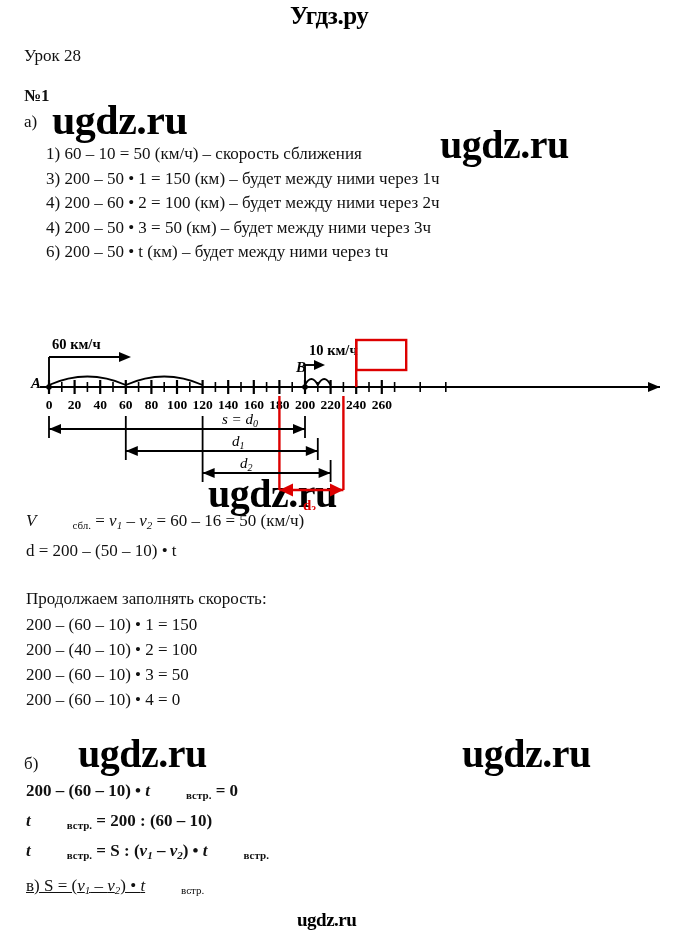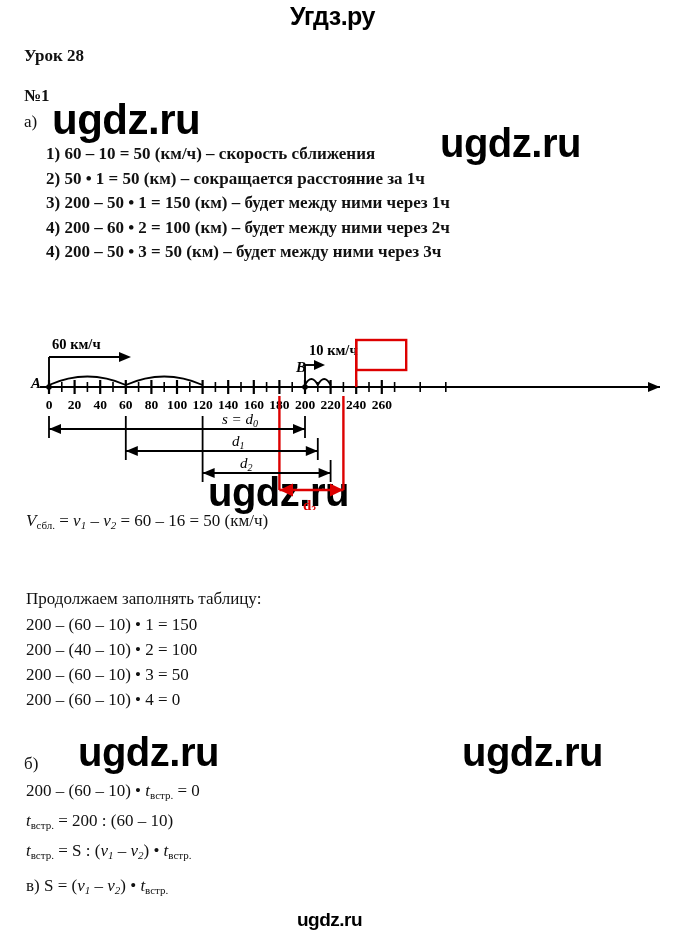--- a/index.html
+++ b/index.html
@@ -9,73 +9,74 @@
     font-family:"Liberation Serif", serif;
     color:#111;
     position:relative;
     overflow:hidden;
   }
   .page{position:relative;width:680px;height:946px;}
 
   
   .wm{
     position:absolute;
-    font-family:Liberation Sans, sans-serif;
+    font-family:Liberation Serif, serif;
     font-weight:bold;
     color:#000;
     letter-spacing:-0.5px;
     white-space:nowrap;
     pointer-events:none;
   }
   .wm-top{left:290px;top:2px;font-size:25px;}
   .wm-a{left:52px;top:96px;font-size:42px;}
   .wm-b{left:440px;top:121px;font-size:40px;}
   .wm-c{left:208px;top:470px;font-size:40px;}
   .wm-d{left:78px;top:730px;font-size:40px;}
   .wm-e{left:462px;top:730px;font-size:40px;}
   .wm-f{left:297px;top:909px;font-size:19px;}
 
   
   .lesson{
     position:absolute;left:24px;top:46px;
-    font-size:17px;font-weight:bold;
+    font-size:17px;font-weight:normal;
     font-family:"Liberation Serif", serif;
   }
   .task-no{
     position:absolute;left:24px;top:86px;
     font-size:17px;font-weight:bold;
   }
   .part-a{position:absolute;left:24px;top:112px;font-size:17px;}
   .part-b{position:absolute;left:24px;top:754px;font-size:17px;}
 
   .steps{
     position:absolute;left:46px;top:142px;
     font-size:17px;line-height:24.5px;
   }
-  .steps div{white-space:nowrap;font-weight:bold;}
+  .steps div{white-space:nowrap;}
 
   .vformula{
     position:absolute;left:26px;top:508px;
     font-size:17px;line-height:26px;
   }
   .tablelist{
     position:absolute;left:26px;top:586px;
     font-size:17px;line-height:25px;
   }
   .tablelist .head{margin-bottom:1px;}
   .bblock{
     position:absolute;left:26px;top:778px;
-    font-size:17px;line-height:26px;
+    font-size:17px;line-height:26px;font-weight:bold;
   }
   .cblock{
     position:absolute;left:26px;top:876px;
     font-size:17px;
+    text-decoration:underline;
   }
   .it{font-style:italic;}
-  .sub{font-size:11px;vertical-align:-3px;font-style:normal;}
+  .sub{font-size:11px;vertical-align:-3px;font-style:normal;margin-left:36px;}
   .subi{font-size:11px;vertical-align:-3px;font-style:italic;}
 
   
   .diagram{
     position:absolute;left:0px;top:330px;
     width:680px;height:180px;
   }
   .diagram svg{display:block;}
 </style>
 </head>
@@ -90,24 +91,24 @@
   <div class="wm wm-d">ugdz.ru</div>
   <div class="wm wm-e">ugdz.ru</div>
   <div class="wm wm-f">ugdz.ru</div>
 
   <div class="lesson">Урок 28</div>
   <div class="task-no">№1</div>
   <div class="part-a">а)</div>
 
   <div class="steps">
     <div>1) 60 – 10 = 50 (км/ч) – скорость сближения</div>
-    <div>2) 50 • 1 = 50 (км) – сокращается расстояние за 1ч</div>
     <div>3) 200 – 50 • 1 = 150 (км) – будет между ними через 1ч</div>
     <div>4) 200 – 60 • 2 = 100 (км) – будет между ними через 2ч</div>
     <div>4) 200 – 50 • 3 = 50 (км) – будет между ними через 3ч</div>
+    <div>6) 200 – 50 • t (км) – будет между ними через tч</div>
   </div>
 
   <div class="diagram">
     <svg width="680" height="180" viewBox="0 0 680 180" xmlns="http://www.w3.org/2000/svg">
 
       <g>
         <line x1="40" y1="57" x2="660" y2="57" stroke="#000" stroke-width="2"></line>
         <polygon points="660,57 648,52 648,62" fill="#000"></polygon>
       </g>
 
@@ -239,24 +240,25 @@
       <polygon points="279.4,160 293,153.5 293,166.5" fill="#dd0000"></polygon>
       <polygon points="343.4,160 330,153.5 330,166.5" fill="#dd0000"></polygon>
       <text x="303" y="180" font-family="Liberation Serif, serif" font-size="15" font-weight="bold" fill="#dd0000">d<tspan font-size="10" dy="3">3</tspan></text>
     </svg>
   </div>
 
   <div class="vformula">
     <div>
       <span class="it">V</span><span class="sub">сбл.</span><span> = </span><span class="it">v</span><span class="subi">1</span><span> – </span><span class="it">v</span><span class="subi">2</span><span> = 60 – 16 = 50 (км/ч)</span>
     </div>
+    <div>d = 200 – (50 – 10) • t</div>
   </div>
 
   <div class="tablelist">
-    <div class="head">Продолжаем заполнять таблицу:</div>
+    <div class="head">Продолжаем заполнять скорость:</div>
     <div>200 – (60 – 10) • 1 = 150</div>
     <div>200 – (40 – 10) • 2 = 100</div>
     <div>200 – (60 – 10) • 3 = 50</div>
     <div>200 – (60 – 10) • 4 = 0</div>
   </div>
 
   <div class="part-b">б)</div>
   <div class="bblock">
     <div>
       <span>200 – (60 – 10) • </span><span class="it">t</span><span class="sub">встр.</span><span> = 0</span>

